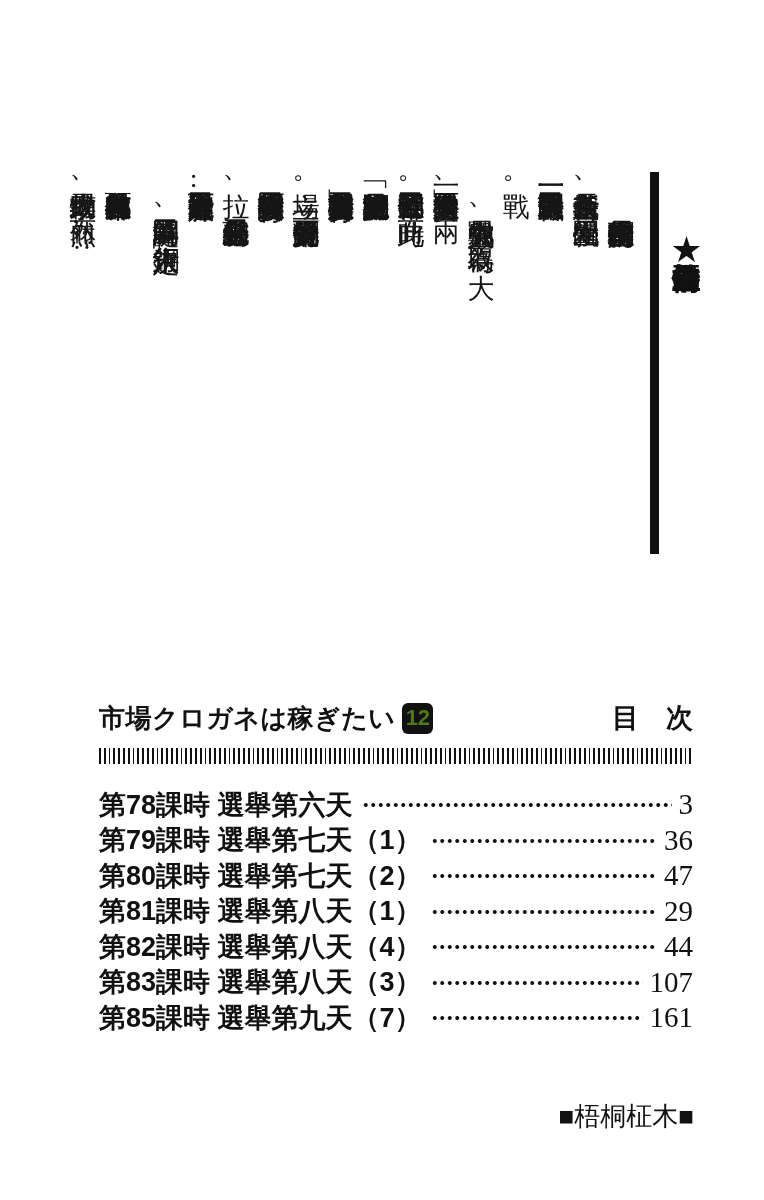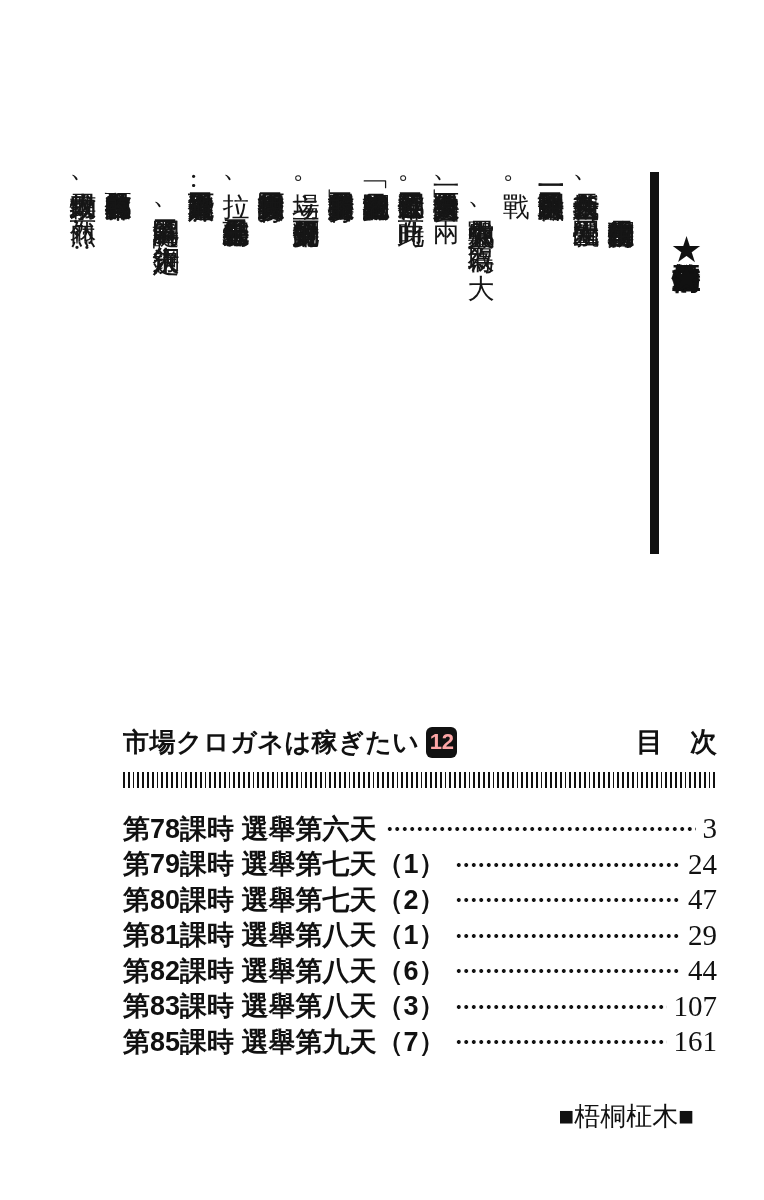--- a/index.html
+++ b/index.html
@@ -27,28 +27,28 @@
   }
   .recap-body{
     font-family:"Liberation Serif",serif;
     font-size:27px; color:#161616;
   }
   .recap-col{ line-height:35px; white-space:nowrap; }
   .tcy{ text-combine-upright:all; -webkit-text-combine:horizontal; }
   .em-dots{ -webkit-text-emphasis:filled dot; text-emphasis:filled dot; }
 
   
-  .toc{ position:absolute; left:99px; top:724px; width:594px;margin-left:24px; }
+  .toc{ position:absolute; left:99px; top:700px; width:594px; }
   .toc-header{ display:flex; align-items:center; }
   .toc-title{
     font-weight:bold; font-size:26px; line-height:34px;
     white-space:nowrap; letter-spacing:0.5px;
   }
   .toc-badge{
-    background:#111; color:#fca5a5;
+    background:#111; color:#4d7c0f;
     width:31px; height:31px; border-radius:6px;
     display:flex; align-items:center; justify-content:center;
     font-weight:bold; font-size:22px; margin-left:7px;
     flex:0 0 auto;
   }
   .toc-heading{
     margin-left:auto; font-weight:bold; font-size:27px; white-space:nowrap;
   }
   .toc-stripes{
     height:16px; margin-top:12px;
@@ -116,34 +116,34 @@
     <div class="toc-stripes"></div>
     <div class="toc-list" id="toc-list">
         <div class="toc-row">
           <span class="toc-label">第78課時 選舉第六天</span>
           <span class="toc-dots"></span>
           <span class="toc-page">3</span>
         </div>
         <div class="toc-row">
           <span class="toc-label">第79課時 選舉第七天（1）</span>
           <span class="toc-dots"></span>
-          <span class="toc-page">24</span>
+          <span class="toc-page">36</span>
         </div>
         <div class="toc-row">
           <span class="toc-label">第80課時 選舉第七天（2）</span>
           <span class="toc-dots"></span>
           <span class="toc-page">47</span>
         </div>
         <div class="toc-row">
           <span class="toc-label">第81課時 選舉第八天（1）</span>
           <span class="toc-dots"></span>
           <span class="toc-page">29</span>
         </div>
         <div class="toc-row">
-          <span class="toc-label">第82課時 選舉第八天（6）</span>
+          <span class="toc-label">第82課時 選舉第八天（4）</span>
           <span class="toc-dots"></span>
           <span class="toc-page">44</span>
         </div>
         <div class="toc-row">
           <span class="toc-label">第83課時 選舉第八天（3）</span>
           <span class="toc-dots"></span>
           <span class="toc-page">107</span>
         </div>
         <div class="toc-row">
           <span class="toc-label">第85課時 選舉第九天（7）</span>

